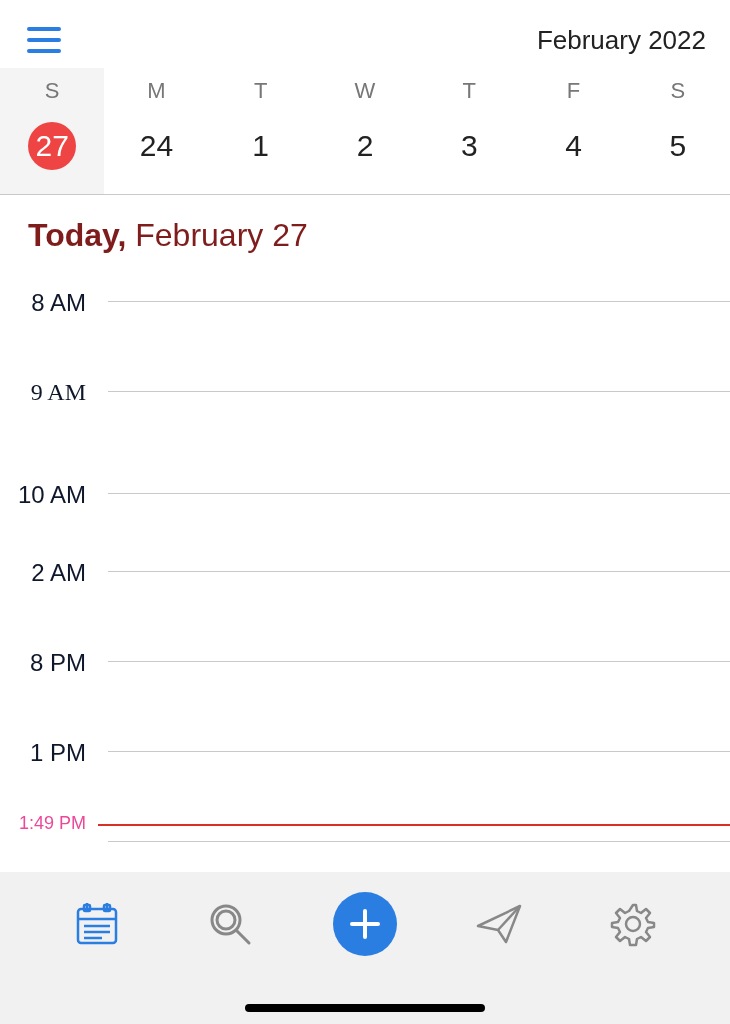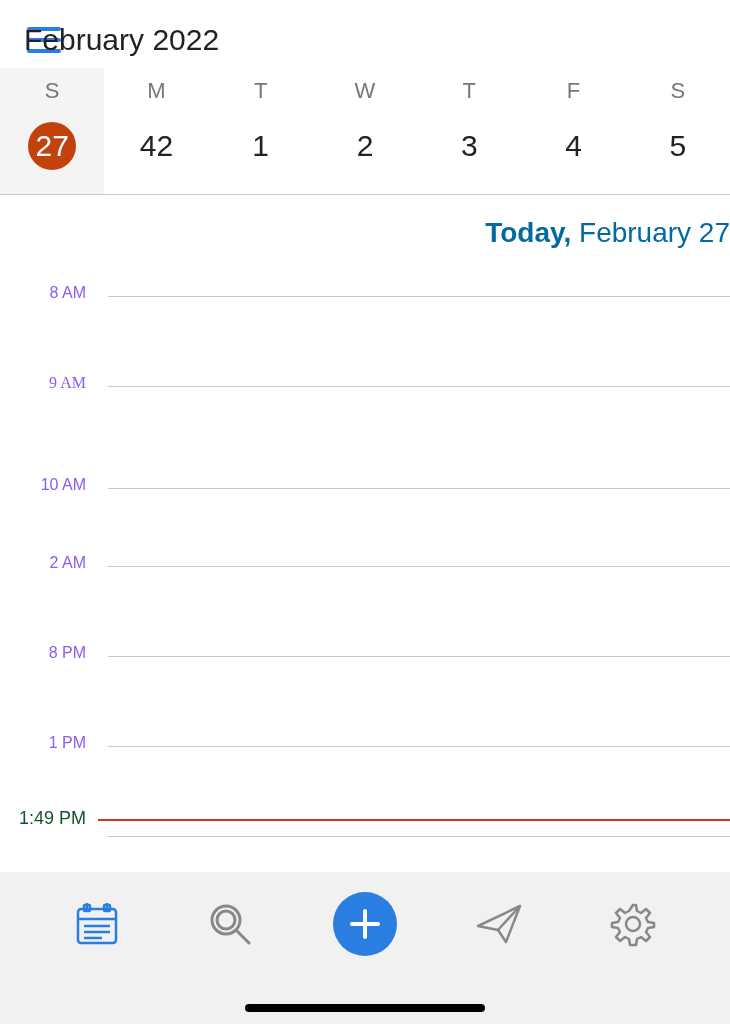--- a/index.html
+++ b/index.html
@@ -1,36 +1,36 @@
 <!DOCTYPE html>
 <html><head>
 <meta charset="utf-8">
 <style>
   * { box-sizing: border-box; margin: 0; padding: 0; }
   html, body { width: 730px; height: 1024px; font-family: -apple-system, "Helvetica Neue", Arial, sans-serif; background: #fff; overflow: hidden; }
   .header { display: flex; align-items: center; padding: 20px 24px 8px 24px; }
   .menu-btn { width: 40px; height: 40px; display:flex; align-items:center; justify-content:center; cursor:pointer; }
   .menu-btn svg { stroke: #2a7de1; }
-  .title { flex: 1; text-align: left; font-size: 30px; color:#222; font-weight: 400; margin-left:-40px; }
+  .title { flex: 1; text-align: right; font-size: 26px; color:#222; font-weight: 400; margin-left:-40px; }
   .week-row { display: flex; padding: 0 0 0 0; }
   .daycol { flex: 1; text-align: center; }
   .dayhead { color:#777; font-size:22px; padding:10px 0 8px 0; }
   .daynum-wrap { padding: 10px 0 24px 0; position:relative; }
   .daynum { font-size: 30px; color:#222; display:inline-block; width:48px; height:48px; line-height:48px; border-radius:50%; }
   .daycol.selected { background:#f4f4f4; }
-  .daycol.selected .daynum { background:#c2410c; color:#fff; }
+  .daycol.selected .daynum { background:#ef4444; color:#fff; }
   .divider { height:1px; background:#c9c9c9; width:100%; }
-  .today-label { padding: 22px 0 12px 28px; font-size:28px; color:#0369a1;text-align:right; }
+  .today-label { padding: 22px 0 12px 28px; font-size:32px; color:#7f1d1d; }
   .today-label .bold { font-weight:700; }
   .schedule { position:relative; height:560px; }
   .slot { position:absolute; left:0; right:0; height:1px; }
-  .slot .time { position:absolute; left:0; top:-12px; width:98px; text-align:right; font-size:16px; color:#8b5cf6; padding-right:12px; }
+  .slot .time { position:absolute; left:0; top:-12px; width:98px; text-align:right; font-size:24px; color:#0f172a; padding-right:12px; }
   .slot .line { position:absolute; left:108px; right:0; top:0; height:1px; background:#c9c9c9; }
   .now { position:absolute; left:0; right:0; }
-  .now .time { position:absolute; left:0; top:-11px; width:98px; text-align:right; font-size:18px; color:#14532d; padding-right:12px; font-weight:500; }
+  .now .time { position:absolute; left:0; top:-11px; width:98px; text-align:right; font-size:18px; color:#ec4899; padding-right:12px; font-weight:500; }
   .now .line { position:absolute; left:98px; right:0; top:0; height:2px; background:#d93025; }
   .extra-line { position:absolute; left:108px; right:0; height:1px; background:#c9c9c9; }
   .bottombar { position:absolute; bottom:0; left:0; right:0; background:#f1f1f1; height:152px; }
   .bottombar-inner { display:flex; align-items:center; justify-content:space-around; padding:20px 30px 0 30px; }
   .tab { width:60px; height:60px; display:flex; align-items:center; justify-content:center; cursor:pointer; }
   .tab.add { width:64px; height:64px; border-radius:50%; background:#2a7de1; }
   .home-indicator { position:absolute; bottom:12px; left:50%; transform:translateX(-50%); width:240px; height:8px; background:#000; border-radius:4px; }
 </style>
 </head>
 <body>
@@ -46,21 +46,21 @@
   <div class="title">February 2022</div>
 </div>
 
 <div class="week-row" id="week-row">
     <div class="daycol selected">
       <div class="dayhead">S</div>
       <div class="daynum-wrap"><span class="daynum">27</span></div>
     </div>
     <div class="daycol">
       <div class="dayhead">M</div>
-      <div class="daynum-wrap"><span class="daynum">42</span></div>
+      <div class="daynum-wrap"><span class="daynum">24</span></div>
     </div>
     <div class="daycol">
       <div class="dayhead">T</div>
       <div class="daynum-wrap"><span class="daynum">1</span></div>
     </div>
     <div class="daycol">
       <div class="dayhead">W</div>
       <div class="daynum-wrap"><span class="daynum">2</span></div>
     </div>
     <div class="daycol">

